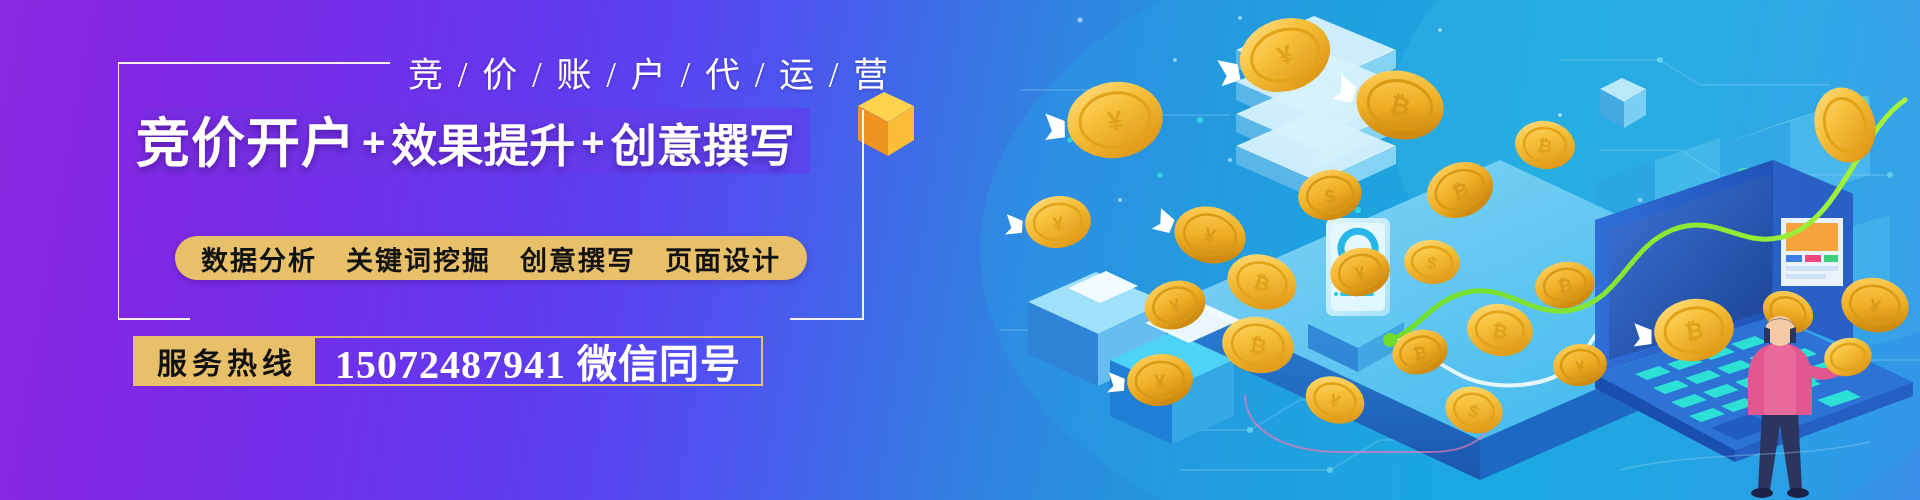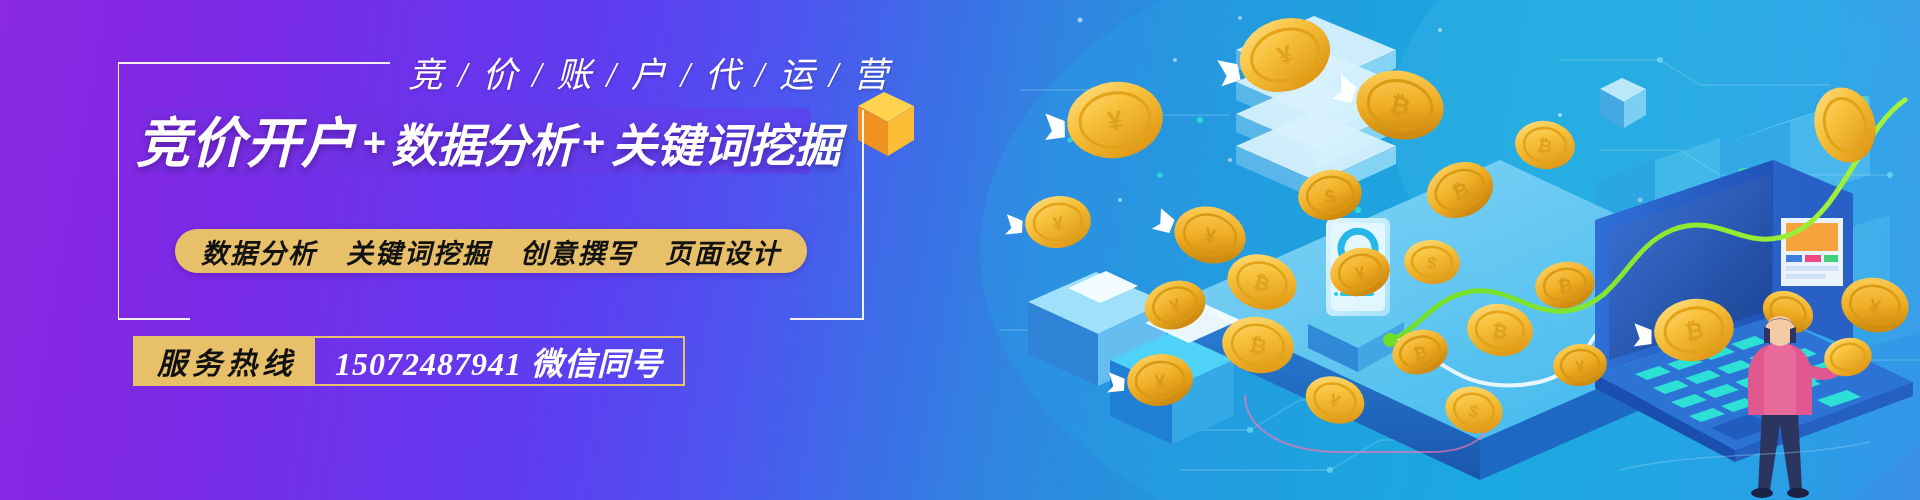--- a/index.html
+++ b/index.html
@@ -30,21 +30,20 @@
   }
 
   
   .art{position:absolute;inset:0;overflow:hidden;}
   .art svg{position:absolute;top:0;left:0;width:1920px;height:500px;}
 
   
   .content{
     position:absolute;left:0;top:0;width:960px;height:500px;
     z-index:5;
-    font-style:italic;
   }
 
   
   .bracket{
     position:absolute;left:118px;top:62px;
     width:1px;height:258px;
     background:#ffffff;
     opacity:.92;
   }
   .bracket-top{
@@ -89,21 +88,21 @@
     font-weight:bold;
     line-height:72px;
     text-shadow:0 3px 7px rgba(45,0,90,.45);
   }
   .headline .big{font-size:54px;letter-spacing:1px;}
   .headline .plus{font-size:40px;padding:0 6px;vertical-align:6px;}
   .headline .mid{font-size:46px;letter-spacing:0px;}
 
   
   .pill{
-    position:absolute;left:175px;top:229px;
+    position:absolute;left:175px;top:236px;
     height:44px;
     padding:0 26px;
     background:#e8c06a;
     border-radius:22px;
     display:flex;align-items:center;
     box-shadow:0 2px 6px rgba(40,0,80,.25);
   }
   .pill-text{
     color:#121212;
     font-size:27px;
@@ -133,21 +132,21 @@
   .hotline-label{
     background:#e8c06a;
     color:#111111;
     font-size:30px;font-weight:bold;letter-spacing:5px;
     display:flex;align-items:center;
     padding:0 18px 0 22px;
   }
   .hotline-value{
     color:#ffffff;
     font-family:"Liberation Serif","DejaVu Serif",serif;
-    font-size:32px;font-weight:bold;letter-spacing:1px;
+    font-size:40px;font-weight:bold;letter-spacing:1px;
     display:flex;align-items:center;
     padding:0 20px 0 20px;
     white-space:nowrap;
   }
 </style>
 </head>
 <body>
 
 <div class="banner">
 
@@ -558,21 +557,21 @@
     <div class="bracket-top"></div>
     <div class="bracket-bot"></div>
     <div class="bracket-r"></div>
     <div class="bracket-r-bot"></div>
 
     <div class="eyebrow">竞 / 价 / 账 / 户 / 代 / 运 / 营</div>
 
     <div class="headline-plate"></div>
 
     <div class="headline">
-      <span class="big">竞价开户</span><span class="plus">+</span><span class="mid">数据分析</span><span class="plus">+</span><span class="mid">关键词挖掘</span>
+      <span class="big">竞价开户</span><span class="plus">+</span><span class="mid">效果提升</span><span class="plus">+</span><span class="mid">创意撰写</span>
     </div>
 
     <div class="pill">
       <span class="pill-text">数据分析　关键词挖掘　创意撰写　页面设计</span>
     </div>
 
 
     <div class="hotline">
       <div class="hotline-label">服务热线</div>
       <div class="hotline-value">15072487941 微信同号</div>

